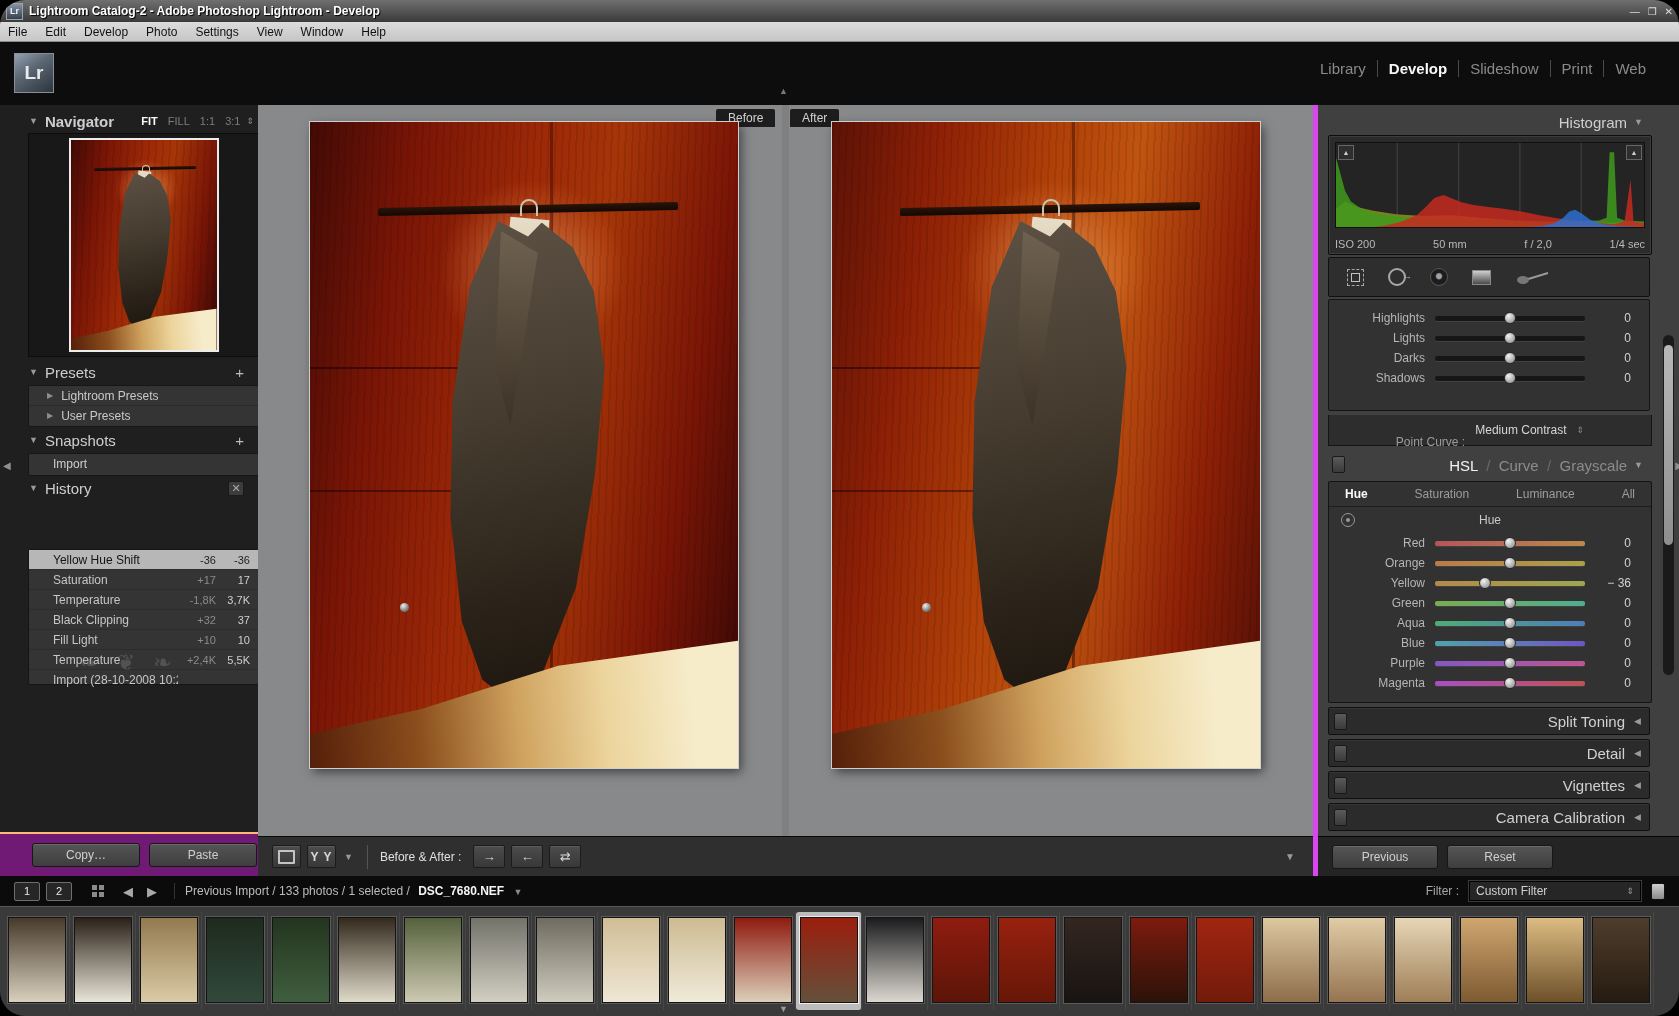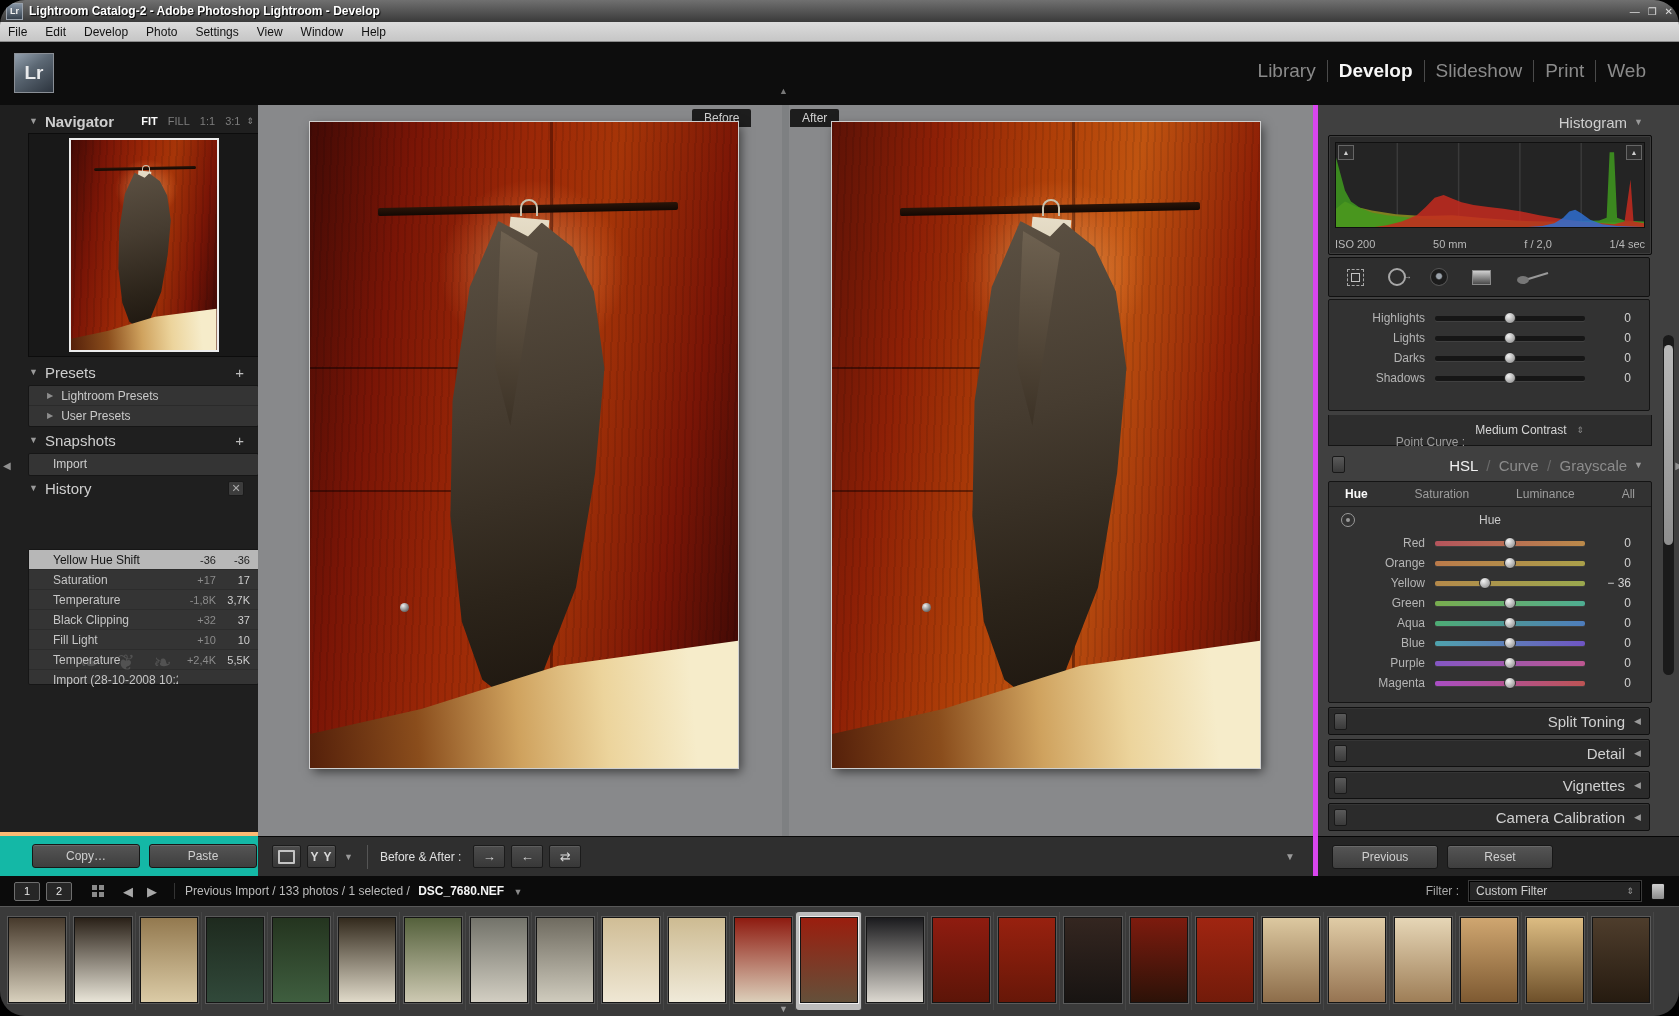--- a/index.html
+++ b/index.html
@@ -21,21 +21,21 @@
   .menu-item{color:#111;margin-right:18px;font-size:12px;cursor:default;}
 
   
   .header{position:absolute;left:0;top:42px;width:100%;height:63px;background:#0d0d0d;}
   .logo{position:absolute;left:14px;top:11px;display:flex;align-items:center;}
   .lr-badge{width:38px;height:38px;background:linear-gradient(145deg,#93a0ae,#5c6874 40%,#2c343e);
     border:1px solid #8a8f96;color:#e9eaec;font-size:19px;font-weight:bold;display:flex;align-items:center;justify-content:center;}
   .brand{margin-left:12px;line-height:1;}
   .brand-line1{color:#8d939b;font-size:11px;letter-spacing:2px;}
   .brand-line2{color:#c7cacf;font-size:25px;letter-spacing:1px;margin-top:3px;}
-  .modules{position:absolute;right:22px;top:18px;display:flex;align-items:center;font-size:19px;}
+  .modules{position:absolute;right:22px;top:18px;display:flex;align-items:center;font-size:15px;}
   .module{color:#8a8a8a;padding:0 11px;cursor:pointer;}
   .module.active{color:#f7f7f7;font-weight:bold;}
   .module:not(:last-child){border-right:1px solid #4a4a4a;}
   .collapse-top{position:absolute;left:779px;top:44px;color:#777;font-size:9px;}
 
   
   .left-panel{position:absolute;left:0;top:105px;width:258px;height:771px;background:#1f1f1f;border-right:1px solid #000;}
   .right-panel{position:absolute;left:1313px;top:105px;width:366px;height:771px;background:#404040;border-left:5px solid #d946ef;}
   .panel-header{display:flex;align-items:center;color:#cecece;font-size:15px;}
   .tri{font-size:9px;color:#9a9a9a;margin:0 7px;}
@@ -63,32 +63,32 @@
     width:14px;height:13px;display:flex;align-items:center;justify-content:center;border-radius:2px;cursor:pointer;}
   .hist-box{position:absolute;left:28px;top:396px;width:229px;height:134px;margin-top:48px;}
   .hist-row{height:19px;display:flex;align-items:center;font-size:12px;color:#c6c6c6;padding:0 8px 0 24px;border-bottom:1px solid #2c2c2c;cursor:pointer;}
   .hist-row:last-child{border-bottom:none;}
   .hist-label{flex:1;white-space:nowrap;overflow:hidden;}
   .hist-delta{width:38px;text-align:right;color:#8b8b8b;font-size:11px;}
   .hist-val{width:34px;text-align:right;color:#cfcfcf;font-size:11px;}
   .hist-row.selected{background:#b7b7b7;color:#141414;}
   .hist-row.selected .hist-delta,.hist-row.selected .hist-val{color:#222;}
   .flourish{position:absolute;left:0;top:545px;width:258px;text-align:center;color:#8a8a8a;opacity:.35;font-size:22px;letter-spacing:6px;}
-  .bottom-btn-row{position:absolute;left:0;bottom:0;width:100%;height:44px;border-top:4px solid #fdba74;background:#14b8a6;
+  .bottom-btn-row{position:absolute;left:0;bottom:0;width:100%;height:44px;border-top:2px solid #fdba74;background:#701a75;
     display:flex;align-items:center;gap:9px;padding-left:32px;box-sizing:border-box;}
   .gray-btn{background:linear-gradient(#555,#3e3e3e);border:1px solid #171717;border-radius:3px;color:#cfcfcf;
     font-size:12px;text-align:center;padding:4px 0;cursor:pointer;box-shadow:inset 0 1px 0 rgba(255,255,255,.12);}
   .btn-copy{width:106px;}.btn-paste{width:106px;}
   .edge-arrow{position:absolute;color:#909090;font-size:10px;}
 
   
   .center{position:absolute;left:258px;top:105px;width:1055px;height:771px;background:#88898b;}
   .pane-divider{position:absolute;left:524px;top:0;width:7px;height:731px;background:#7e8082;}
   .view-tab{position:absolute;top:4px;background:#1d1d1d;color:#d2d2d2;font-size:12px;padding:2px 12px;border-radius:2px 2px 0 0;}
-  .tab-before{left:434px;}
+  .tab-before{left:458px;}
   .tab-after{left:532px;}
 
   .photo{position:absolute;top:17px;width:428px;height:646px;overflow:hidden;cursor:pointer;
     background:linear-gradient(100deg,var(--w0) 0%,var(--w1) 20%,var(--w2) 42%,var(--w3) 58%,var(--w1) 80%,var(--w0) 96%);
     box-shadow:0 0 0 1px #cfcfcf,3px 4px 10px rgba(0,0,0,.55);}
   .photo.before-img{left:52px;--w0:#420a05;--w1:#7a1506;--w2:#9c2807;--w3:#a63508;}
   .photo.after-img{left:574px;--w0:#5c1206;--w1:#8e2006;--w2:#b04008;--w3:#c05410;}
   .grain{position:absolute;inset:0;background:repeating-linear-gradient(92deg,rgba(0,0,0,.16) 0 2px,transparent 2px 7px);opacity:.55;}
   .glow{position:absolute;top:5%;left:24%;width:56%;height:36%;background:radial-gradient(closest-side,rgba(255,205,135,.5),rgba(255,150,80,.15) 60%,transparent 78%);}
   .panel-hline1{position:absolute;left:0;top:38%;width:56%;height:2px;background:rgba(15,0,0,.5);}

